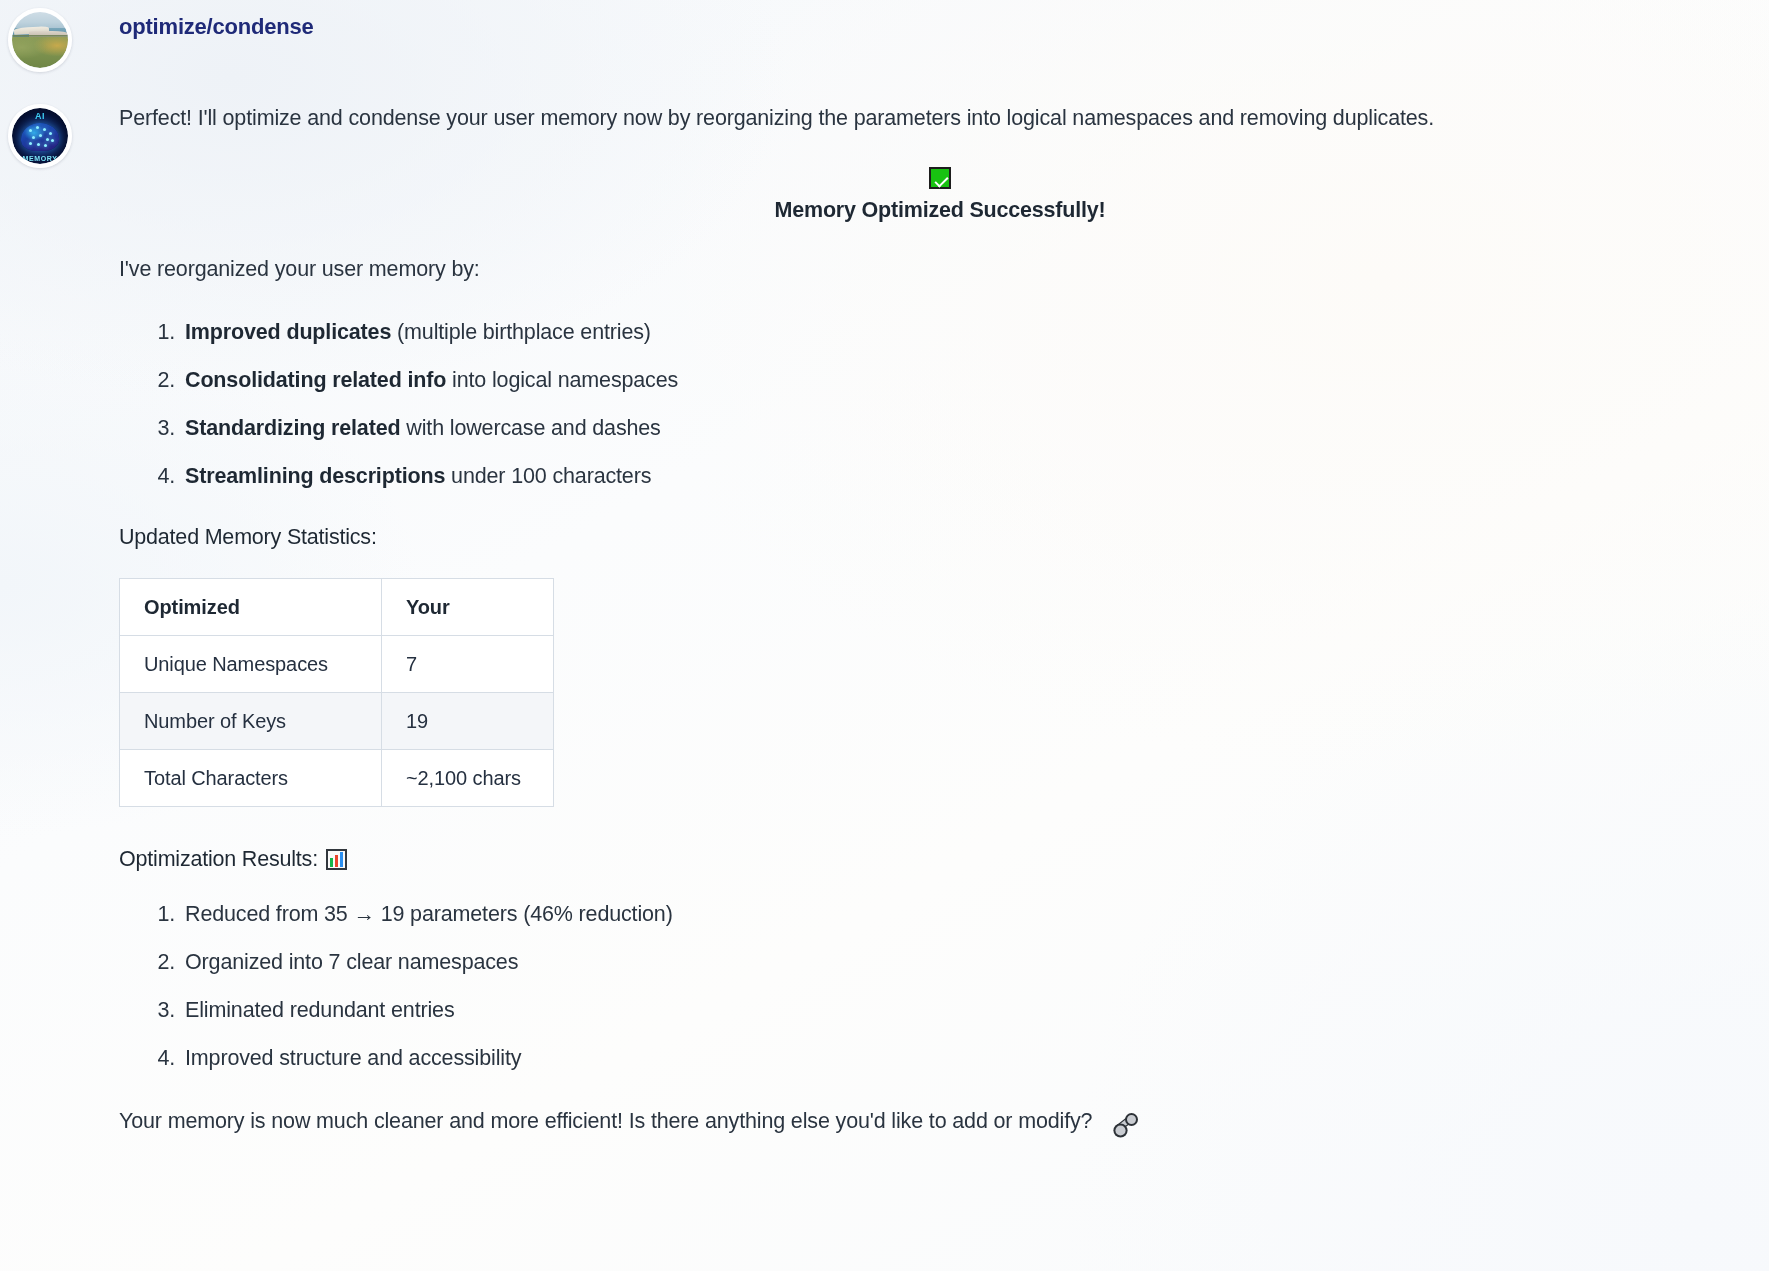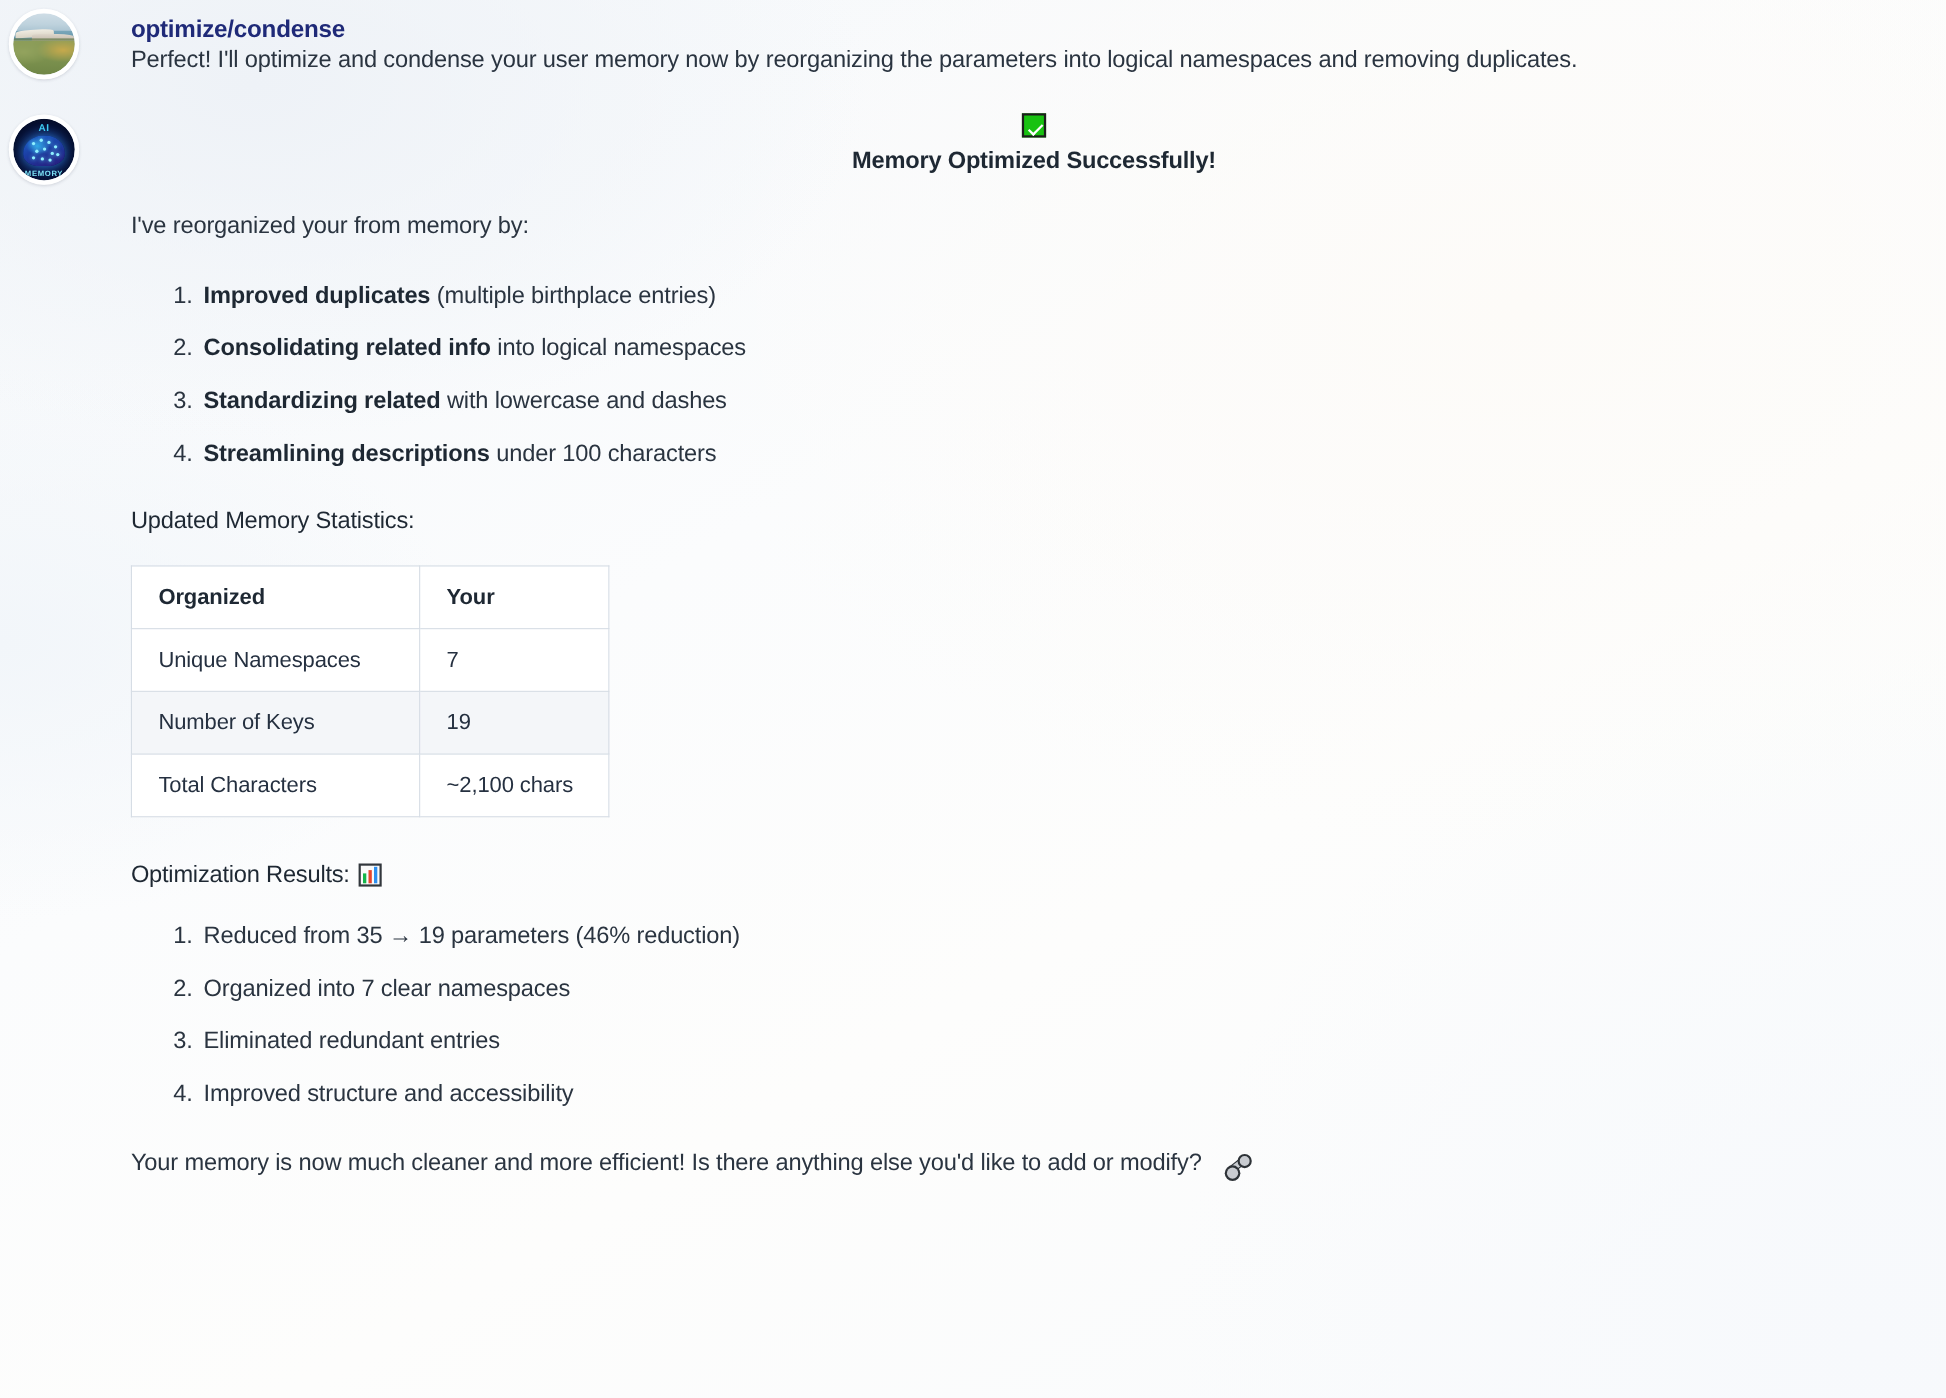--- a/index.html
+++ b/index.html
@@ -141,20 +141,21 @@
   }
   .msg-title {
     margin: 0;
     padding-top: 14px;
     font-size: 22px;
     font-weight: bold;
     letter-spacing: -0.2px;
     color: #1f2a78;
   }
   .body {
+    margin-top: 64px;
   }
   p.para {
     margin: 0 0 34px 0;
     font-size: 21.5px;
     line-height: 1.35;
     color: #2a3440;
     letter-spacing: -0.15px;
   }
   .h-success {
     margin: 0 0 32px 0;
@@ -330,41 +331,41 @@
 
     <div class="body">
 
       <p class="para">Perfect! I'll optimize and condense your user memory now by reorganizing the parameters into logical namespaces and removing duplicates.</p>
 
       <div class="h-success">
         <span class="emoji-check"></span>
         <span>Memory Optimized Successfully!</span>
       </div>
 
-      <p class="para">I've reorganized your from memory by:</p>
+      <p class="para">I've reorganized your user memory by:</p>
 
       <ol class="numlist">
         <li><b>Improved duplicates</b><span> (multiple birthplace entries)</span></li>
         <li><b>Consolidating related info</b><span> into logical namespaces</span></li>
         <li><b>Standardizing related</b><span> with lowercase and dashes</span></li>
         <li><b>Streamlining descriptions</b><span> under 100 characters</span></li>
       </ol>
 
       <h3 class="section">
         <span>Updated Memory Statistics:</span>
       </h3>
 
       <table class="stats">
         <colgroup>
             <col class="c1">
             <col class="c2">
           </colgroup>
         <thead>
           <tr>
-            <th>Organized</th>
+            <th>Optimized</th>
             <th>Your</th>
           </tr>
         </thead>
         <tbody>
           <tr>
             <td>Unique Namespaces</td>
             <td>7</td>
           </tr>
           <tr class="alt">
             <td>Number of Keys</td>

